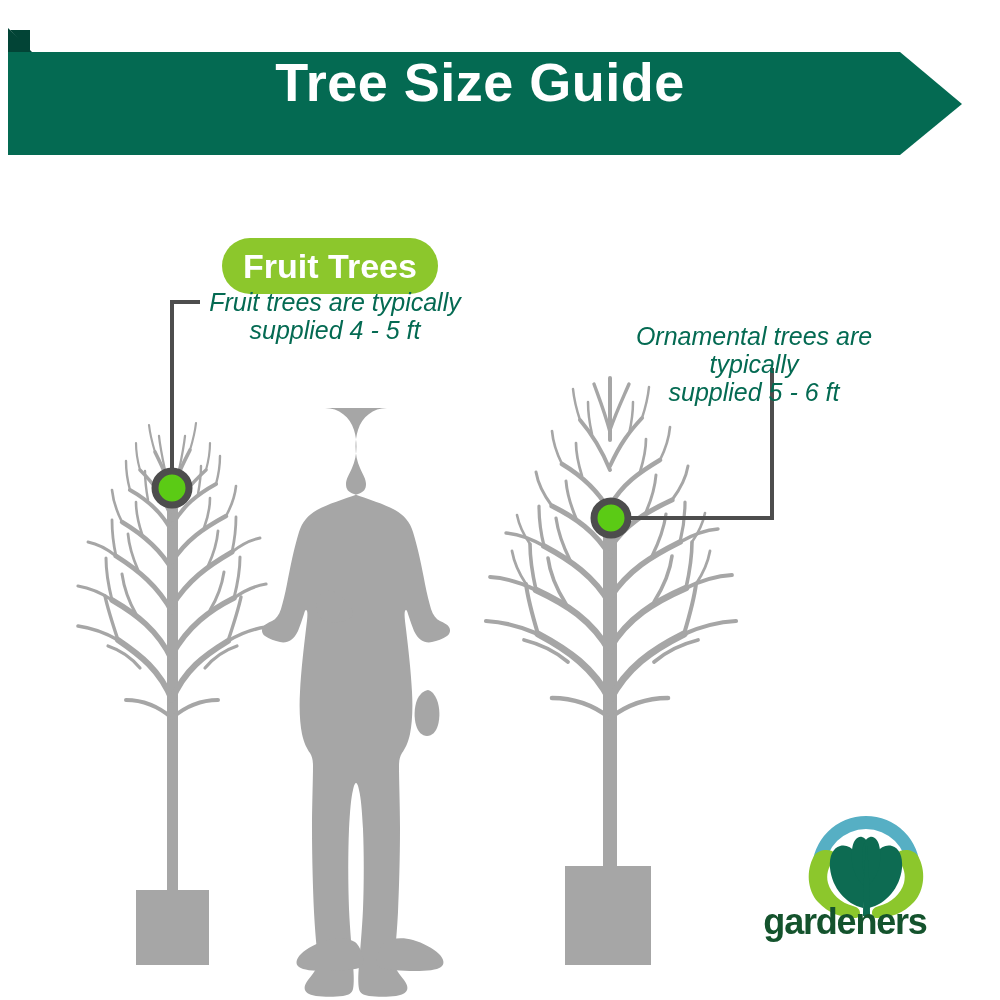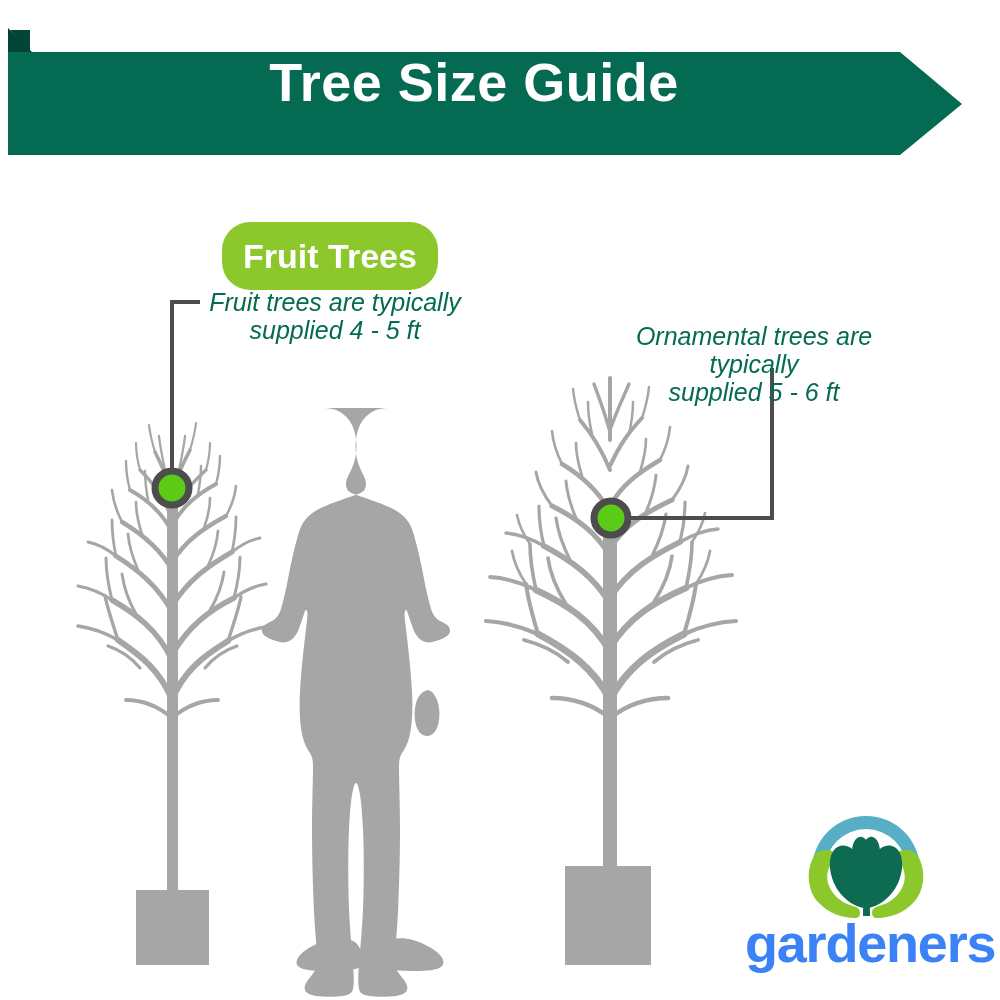--- a/index.html
+++ b/index.html
@@ -8,21 +8,21 @@
     background:#ffffff;
     font-family:"Liberation Sans", sans-serif;
     overflow:hidden;
   }
   #stage{position:relative;width:1000px;height:1000px;background:#fff;}
   #stage svg.layer{position:absolute;left:0;top:0;width:1000px;height:1000px;}
 
   
   .banner-title{
     position:absolute;
-    left:4px;top:55px;width:940px;
+    left:10px;top:55px;width:940px;
     text-align:center;
     font-size:54px;
     font-weight:bold;
     color:#ffffff;
     letter-spacing:0.5px;
     line-height:1;
     font-family:"Liberation Sans", sans-serif;
     white-space:nowrap;
   }
 
@@ -30,21 +30,21 @@
   .pill{
     position:absolute;
     background:#8CC72C;
     border-radius:28px;
     color:#ffffff;
     font-weight:bold;
     font-family:"Liberation Sans", sans-serif;
     display:flex;align-items:center;justify-content:center;
     white-space:nowrap;
   }
-  #pill-fruit{left:222px;top:222px;width:216px;height:68px;font-size:34px;}
+  #pill-fruit{left:222px;top:238px;width:216px;height:56px;font-size:34px;}
   #pill-orn{left:592px;top:258px;width:342px;height:56px;font-size:34px;}
 
   
   .caption{
     position:absolute;
     color:#046A52;
     font-style:italic;
     font-size:25px;
     line-height:1.12;
     text-align:center;
@@ -55,21 +55,21 @@
 
   
   #logo-word{
     position:absolute;left:745px;top:900px;width:200px;height:90px;
   }
   .logo-line{
     position:absolute;left:0;width:200px;text-align:center;
     font-weight:bold;font-family:"Liberation Sans", sans-serif;
     letter-spacing:-1.2px;line-height:1;
   }
-  #logo-gardeners{top:16px;font-size:54px;color:#3b82f6;}
+  #logo-gardeners{top:4px;font-size:36px;color:#14532d;}
   #logo-dream{top:28px;font-size:45px;color:#4B9BB5;}
 </style>
 </head>
 <body>
 
 <div id="stage">
 
   <svg class="layer" viewBox="0 0 1000 1000">
 
     <polygon points="10,30 30,30 30,52" fill="#024436"></polygon>

